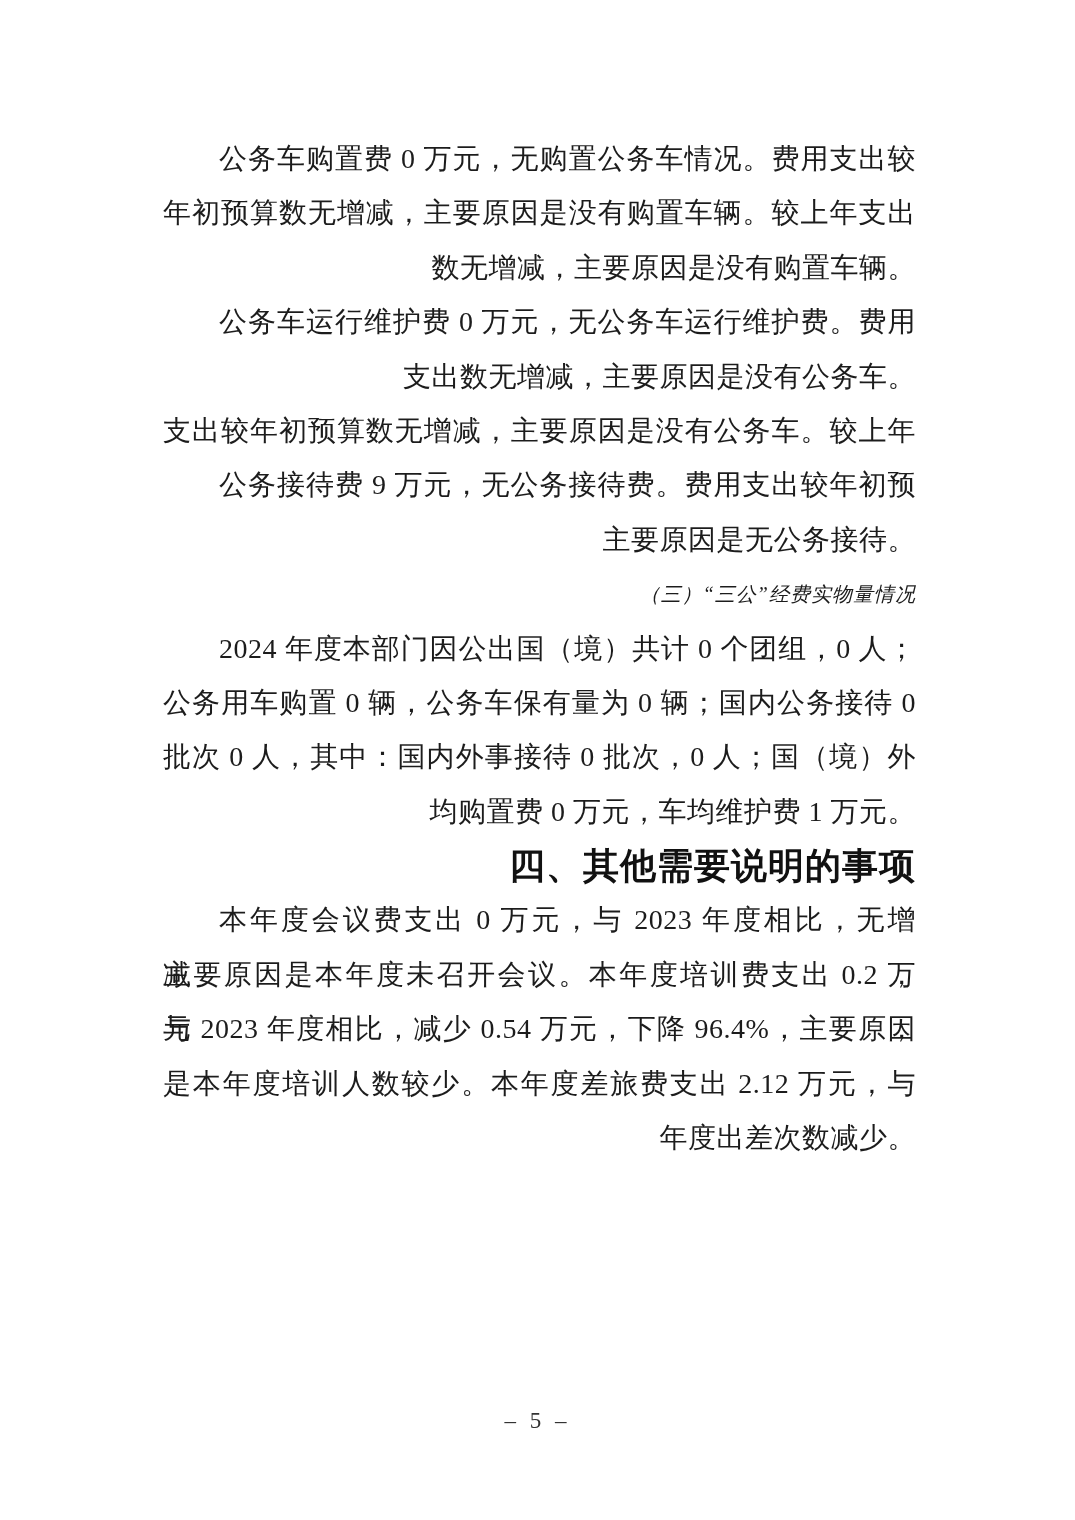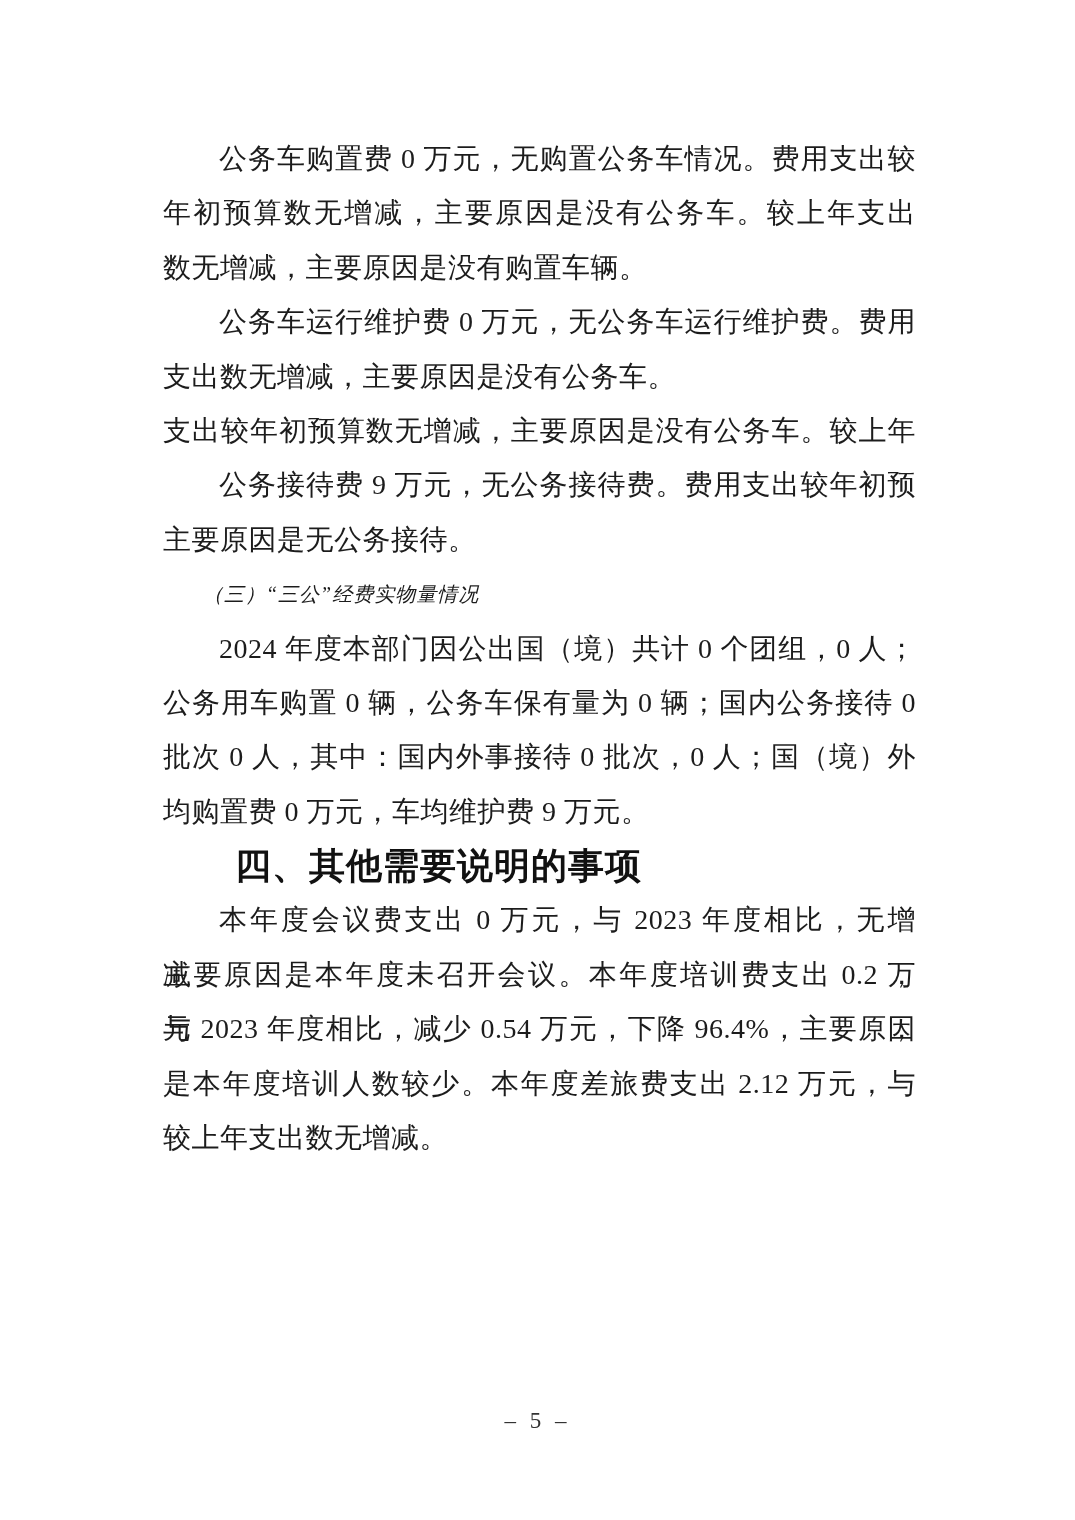--- a/index.html
+++ b/index.html
@@ -20,21 +20,21 @@
   .content {
     position: absolute;
     left: 163px;
     top: 132px;
     width: 753px;
   }
   .ln {
     font-size: 28px;
     line-height: 54.4px;
     height: 54.4px;
-    text-align: left;
+    text-align: right;
     letter-spacing: 0.5px;
   }
   .j {
     text-align: justify;
     text-align-last: justify;
   }
   .ind {
     text-indent: 2em;
   }
   .h-kai {
@@ -59,34 +59,34 @@
     color: #333333;
     letter-spacing: 4px;
   }
 </style>
 </head>
 <body>
 
 <div class="page">
   <div class="content">
     <div class="ln ind j">公务车购置费 0 万元，无购置公务车情况。费用支出较</div>
-    <div class="ln j">年初预算数无增减，主要原因是没有公务车。较上年支出</div>
+    <div class="ln j">年初预算数无增减，主要原因是没有购置车辆。较上年支出</div>
     <div class="ln">数无增减，主要原因是没有购置车辆。</div>
     <div class="ln ind j">公务车运行维护费 0 万元，无公务车运行维护费。费用</div>
     <div class="ln">支出数无增减，主要原因是没有公务车。</div>
     <div class="ln j">支出较年初预算数无增减，主要原因是没有公务车。较上年</div>
     <div class="ln ind j">公务接待费 9 万元，无公务接待费。费用支出较年初预</div>
     <div class="ln">主要原因是无公务接待。</div>
     <div class="ln ind h-kai">（三）“三公”经费实物量情况</div>
     <div class="ln ind j">2024 年度本部门因公出国（境）共计 0 个团组，0 人；</div>
     <div class="ln j">公务用车购置 0 辆，公务车保有量为 0 辆；国内公务接待 0</div>
     <div class="ln j">批次 0 人，其中：国内外事接待 0 批次，0 人；国（境）外</div>
-    <div class="ln">均购置费 0 万元，车均维护费 9 万元。</div>
+    <div class="ln">均购置费 0 万元，车均维护费 1 万元。</div>
     <div class="ln ind h-bold">四、其他需要说明的事项</div>
     <div class="ln ind j">本年度会议费支出 0 万元，与 2023 年度相比，无增减，</div>
     <div class="ln j">主要原因是本年度未召开会议。本年度培训费支出 0.2 万元，</div>
     <div class="ln j">与 2023 年度相比，减少 0.54 万元，下降 96.4%，主要原因</div>
     <div class="ln j">是本年度培训人数较少。本年度差旅费支出 2.12 万元，与</div>
-    <div class="ln">较上年支出数无增减。</div>
+    <div class="ln">年度出差次数减少。</div>
   </div>
 
   <div class="footer">– 5 –</div>
 </div>
 
 </body></html>

